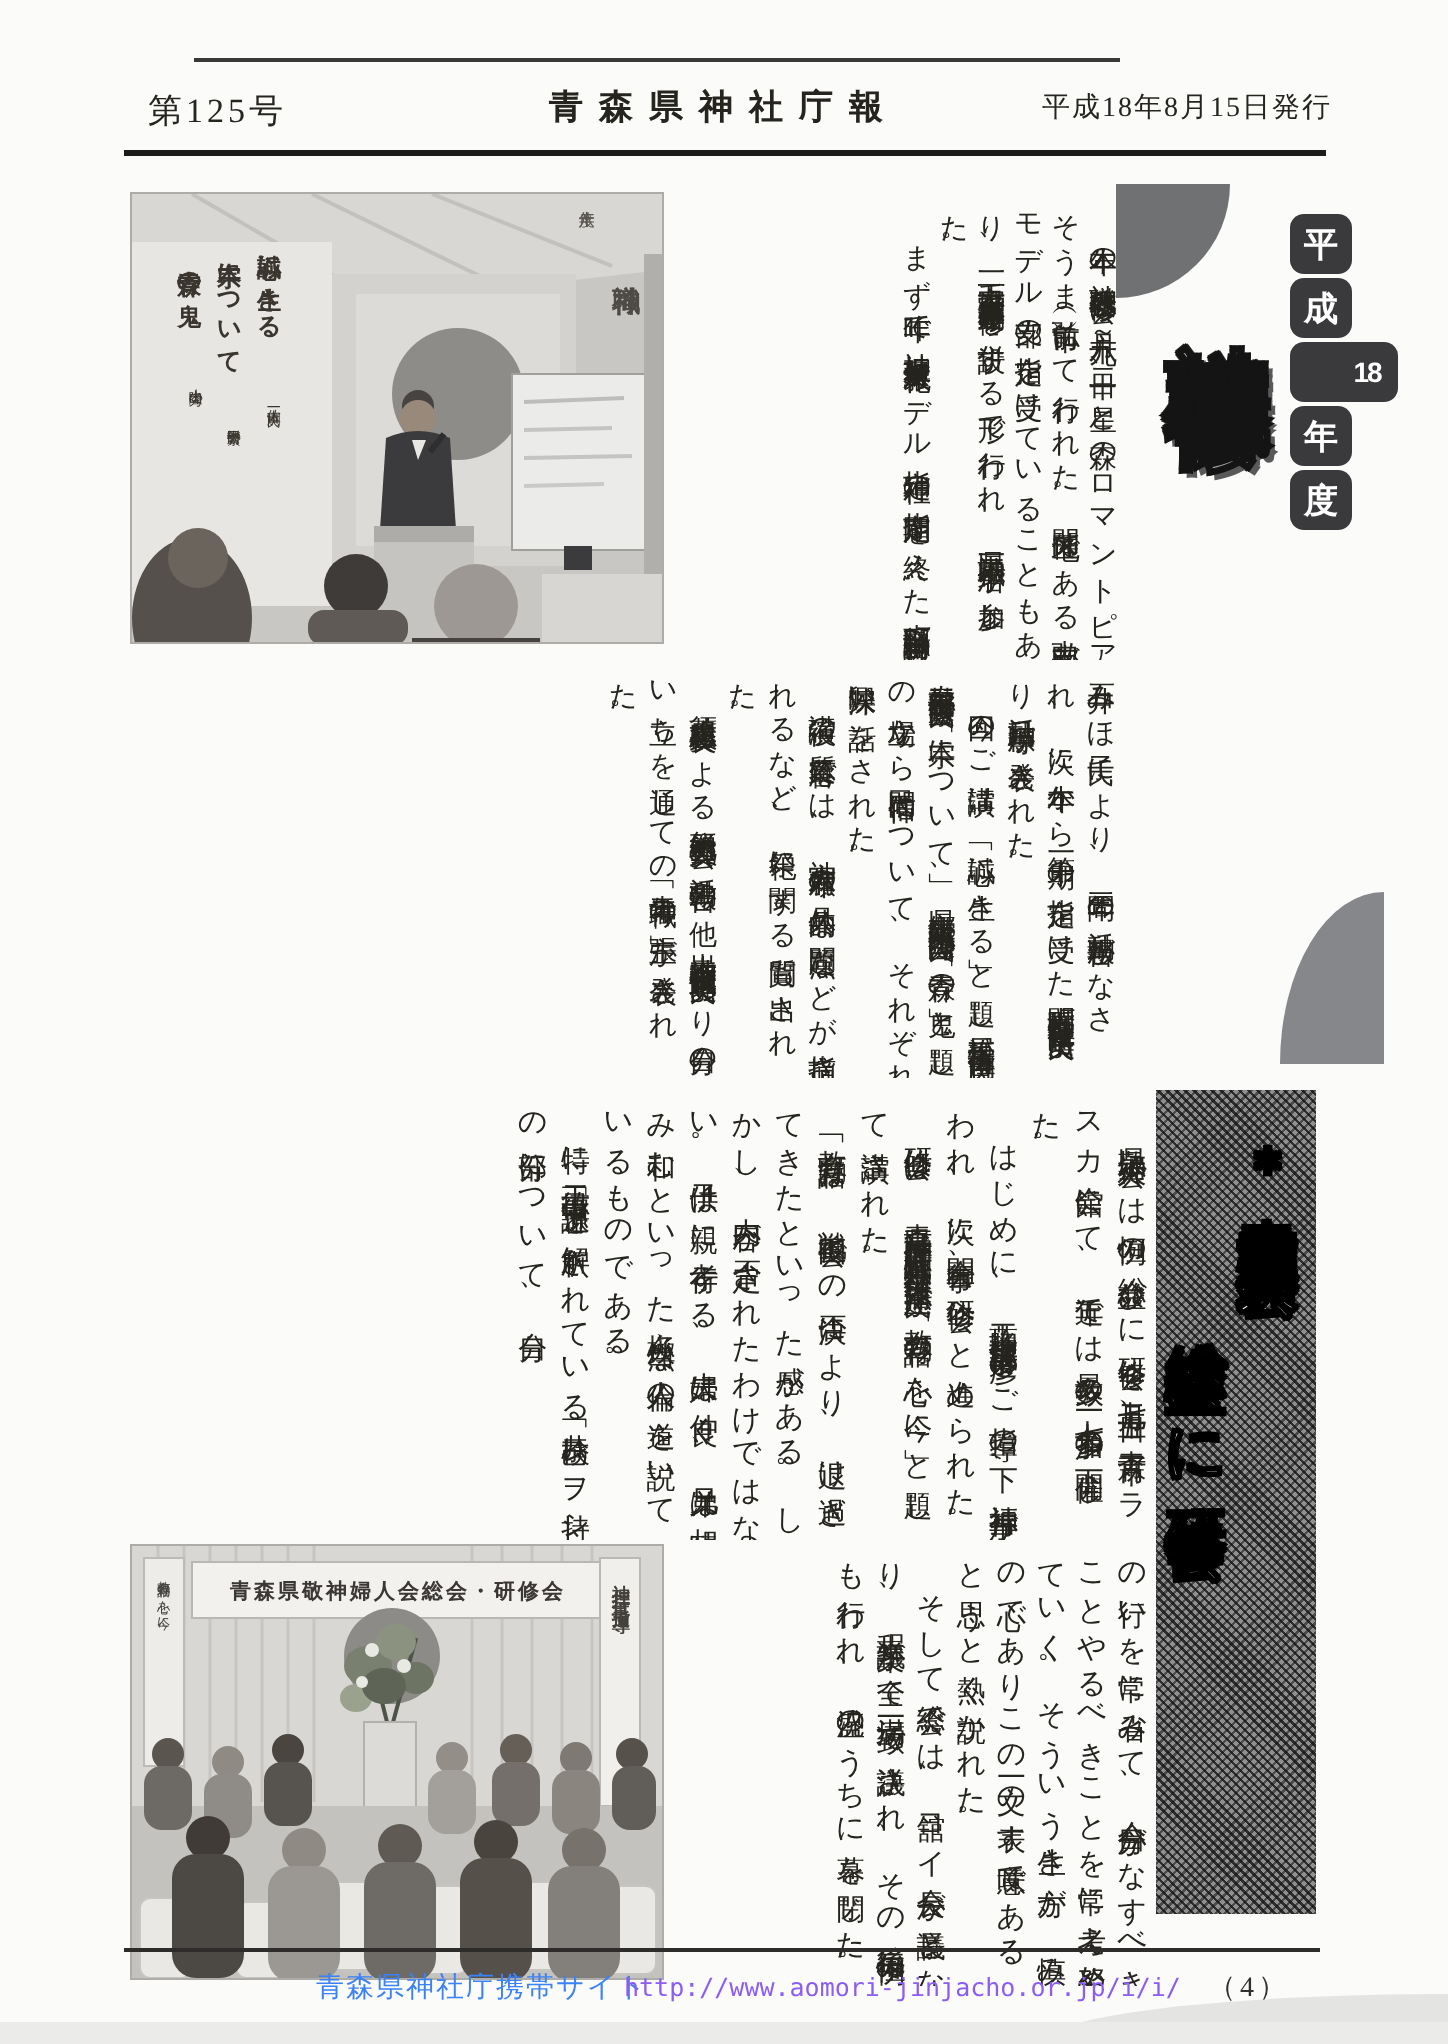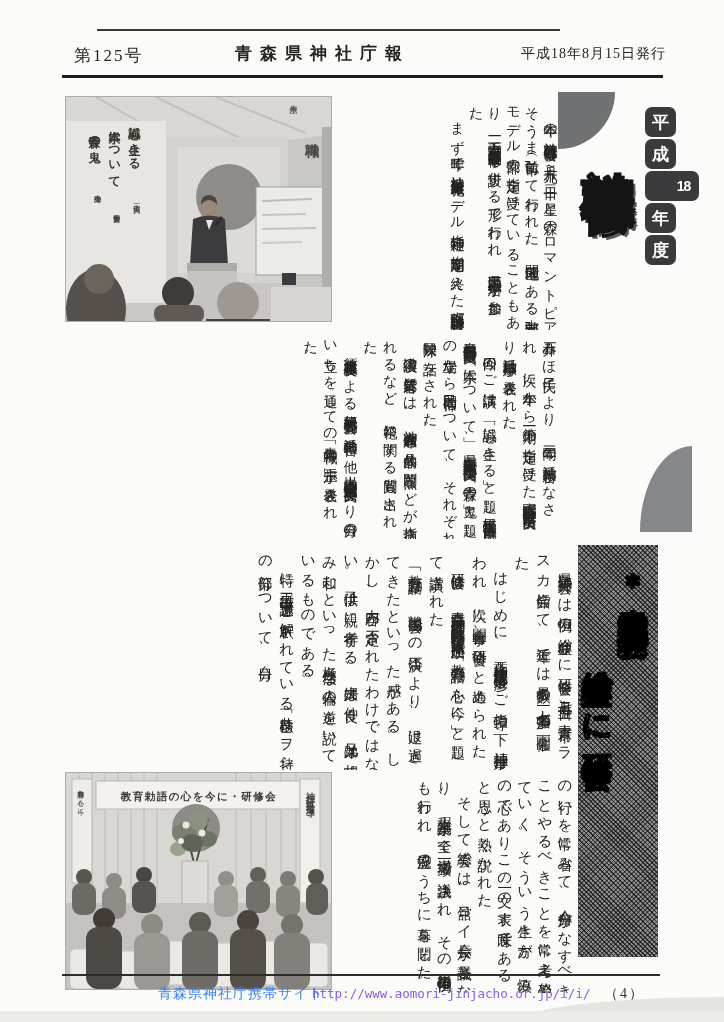--- a/index.html
+++ b/index.html
@@ -4,21 +4,21 @@
 <style>
   html,body{margin:0;padding:0;}
   body{
     width:724px;height:1022px;position:relative;overflow:hidden;
     background:#fbfbf9;color:#26241f;
     font-family:"Liberation Serif","DejaVu Serif",serif;
   }
   .abs{position:absolute;}
   
   .hdr-issue{left:74px;top:44px;font-size:17px;letter-spacing:2px;}
-  .hdr-title{left:0;top:42px;width:645px;text-align:center;font-size:17px;font-weight:600;letter-spacing:8px;}
+  .hdr-title{left:0;top:42px;width:724px;text-align:center;font-size:17px;font-weight:600;letter-spacing:8px;}
   .hdr-date{right:58px;top:45px;font-size:14px;letter-spacing:1px;}
   .hdr-rule{left:62px;top:75px;width:601px;height:3px;background:#1c1c1c;}
   .top-artifact{left:97px;top:29px;width:463px;height:2px;background:#161616;opacity:.85;}
   
   .vtext{
     writing-mode:vertical-rl;text-orientation:mixed;white-space:pre-line;
     font-size:14px;letter-spacing:1px;color:#26241f;overflow:hidden;
   }
   .a1b1{left:336px;top:97px;width:223px;height:233px;line-height:18.6px;}
   .a1b2{left:62px;top:331px;width:497px;height:208px;line-height:19.9px;}
@@ -234,21 +234,21 @@
       <circle cx="86" cy="152" r="11" fill="#8f8a84"></circle>
         <rect x="68" y="160" width="36" height="58" rx="12" fill="#9b9792"></rect>
       <circle cx="134" cy="150" r="11" fill="#5f5a54"></circle>
         <rect x="116" y="158" width="36" height="60" rx="12" fill="#6e6a65"></rect>
       <circle cx="182" cy="148" r="11" fill="#49443e"></circle>
         <rect x="164" y="156" width="36" height="62" rx="12" fill="#555049"></rect>
       <circle cx="226" cy="152" r="11" fill="#77726c"></circle>
         <rect x="208" y="160" width="36" height="58" rx="12" fill="#837f7a"></rect>
     </g>
   </svg>
-  <div class="p2banner">教育勅語の心を今に・研修会</div>
+  <div class="p2banner">青森県敬神婦人会総会・研修会</div>
   <div class="plabel p2right">神拝行事指導</div>
   <div class="plabel p2left">教育勅語の心を今に</div>
 </div>
 
 <div class="abs ftr-rule"></div>
 <div class="abs ftr-label">青森県神社庁携帯サイト</div>
 <div class="abs ftr-url">http://www.aomori-jinjacho.or.jp/i/i/</div>
 <div class="abs ftr-page">（4）</div>
 
 <div class="abs edge-blob"></div>

